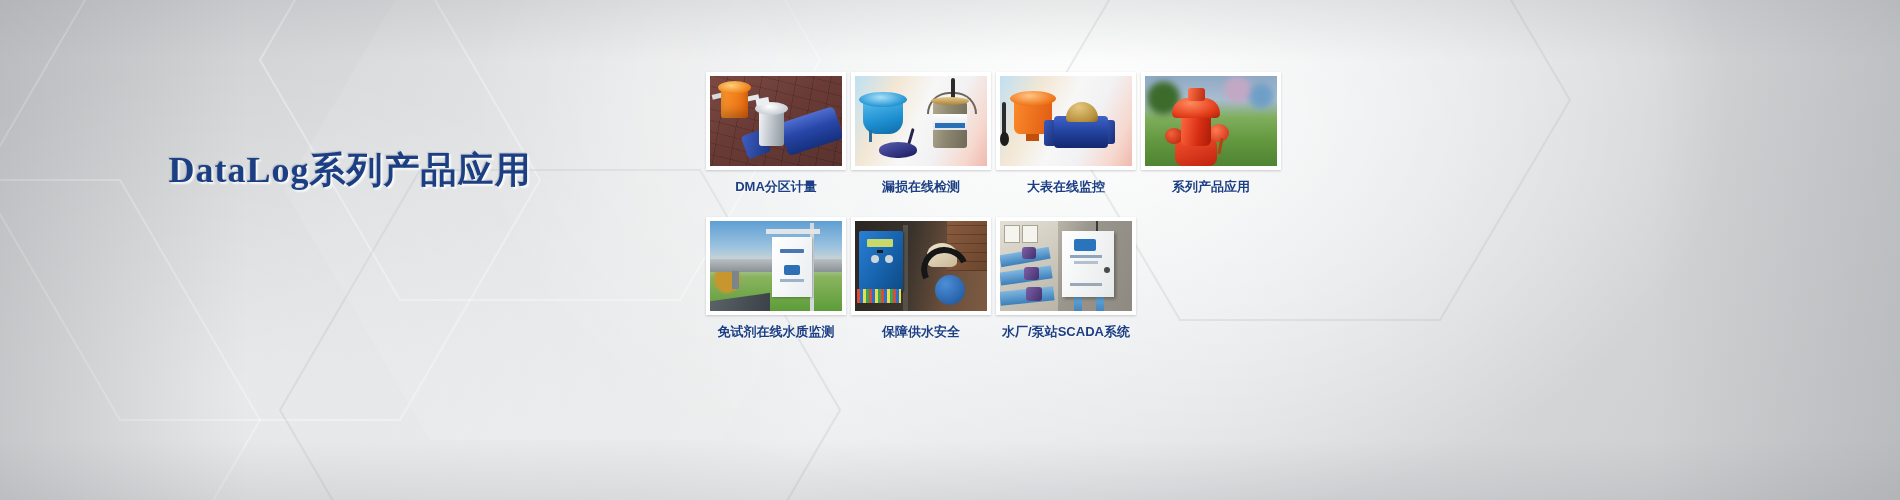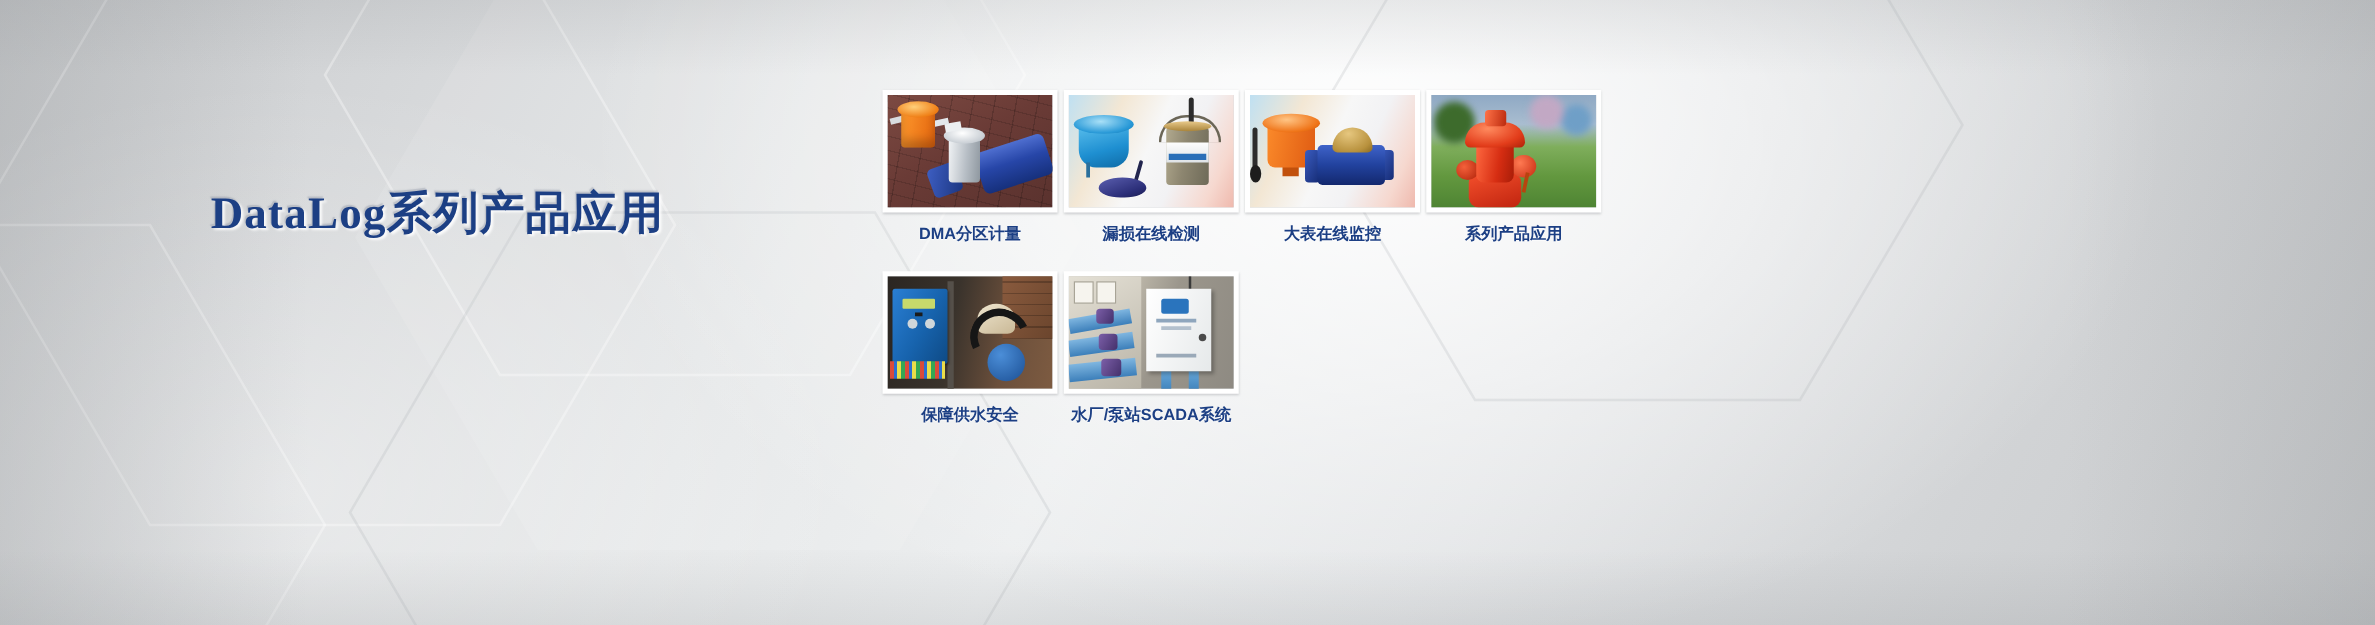--- a/index.html
+++ b/index.html
@@ -400,20 +400,39 @@
           <div class="p-abs hy-noz"></div>
           <div class="p-abs hy-body"></div>
           <div class="p-abs hy-cap"></div>
           <div class="p-abs hy-top"></div>
           <div class="p-abs hy-chain"></div>
         </div>
       </div>
       <div class="caption">系列产品应用</div>
     </div>
 
+    <div class="card">
+      <div class="thumb">
+        <div class="photo">
+          <div class="bg-wq p-abs" style="left:0;top:0"></div>
+          <div class="p-abs wq-tree"></div>
+          <div class="p-abs wq-bridge"></div>
+          <div class="p-abs wq-pier1"></div>
+          <div class="p-abs wq-pier2"></div>
+          <div class="p-abs wq-road"></div>
+          <div class="p-abs wq-mast"></div>
+          <div class="p-abs wq-arm"></div>
+          <div class="p-abs wq-sign"></div>
+          <div class="p-abs wq-txt"></div>
+          <div class="p-abs wq-logo"></div>
+          <div class="p-abs wq-sub"></div>
+        </div>
+      </div>
+      <div class="caption">免试剂在线水质监测</div>
+    </div>
 
     <div class="card">
       <div class="thumb">
         <div class="photo">
           <div class="bg-dark p-abs" style="left:0;top:0"></div>
           <div class="p-abs pm-brick"></div>
           <div class="p-abs pm-cone"></div>
           <div class="p-abs pm-tank"></div>
           <div class="p-abs pm-hose"></div>
           <div class="p-abs pm-rack"></div>

